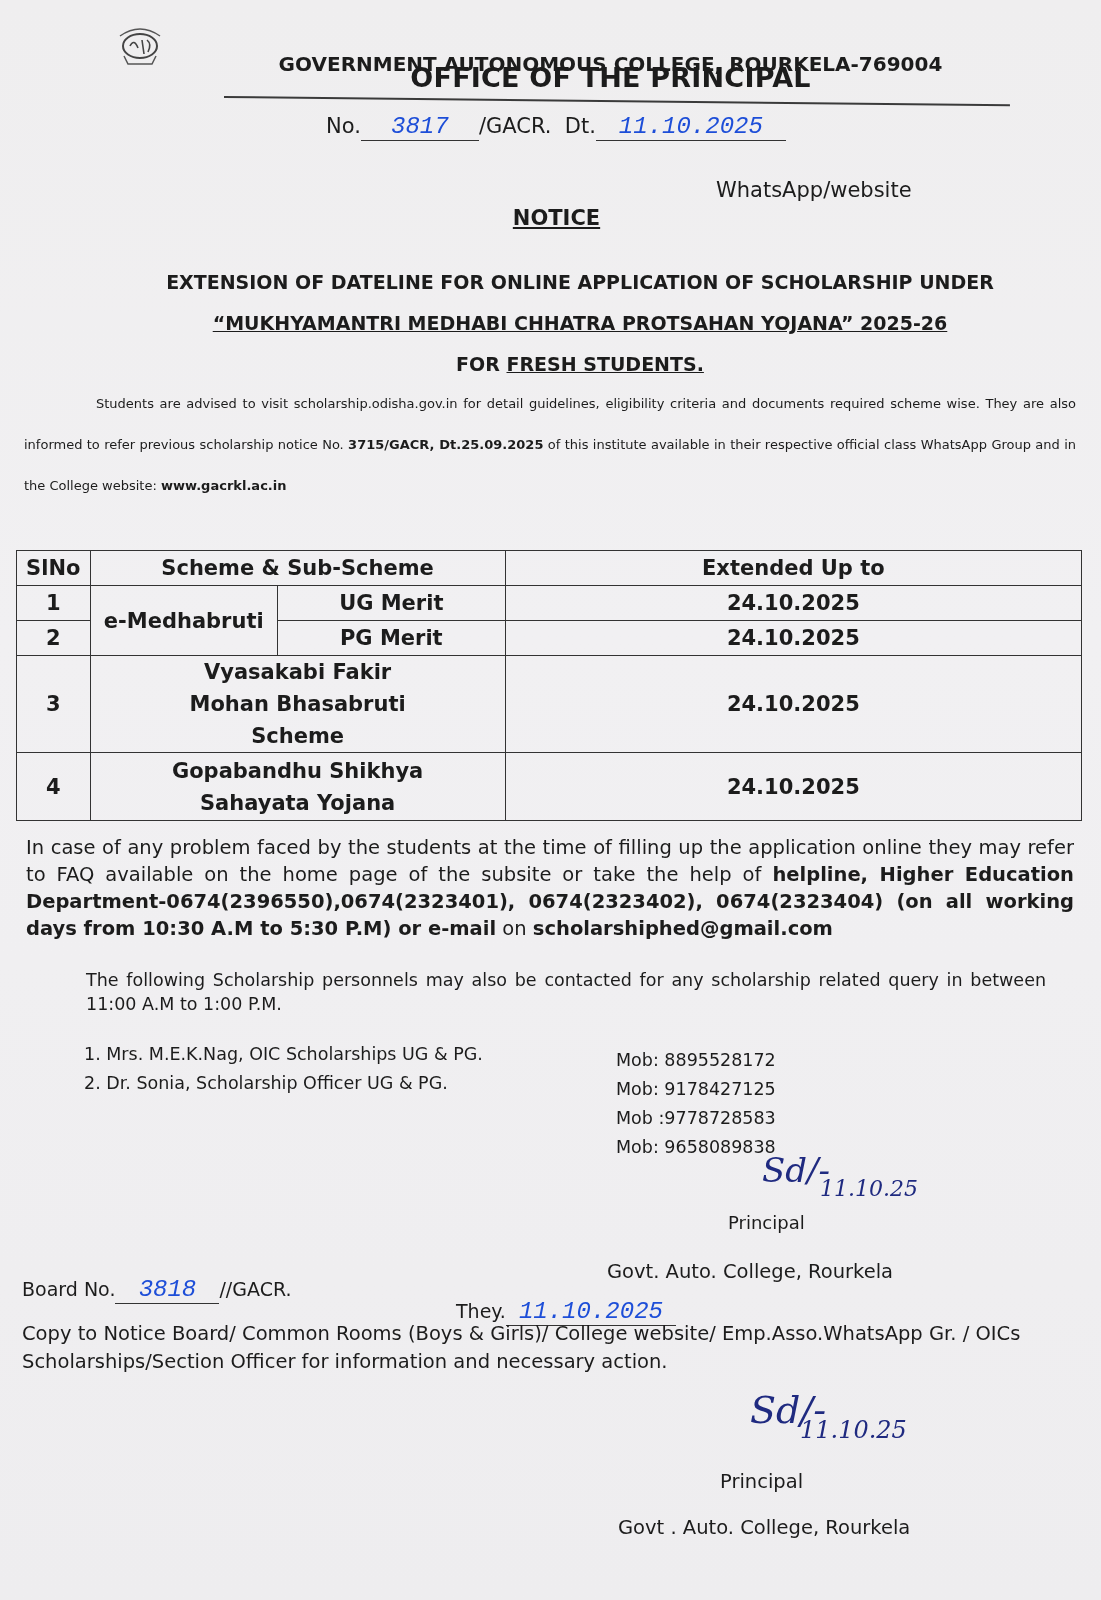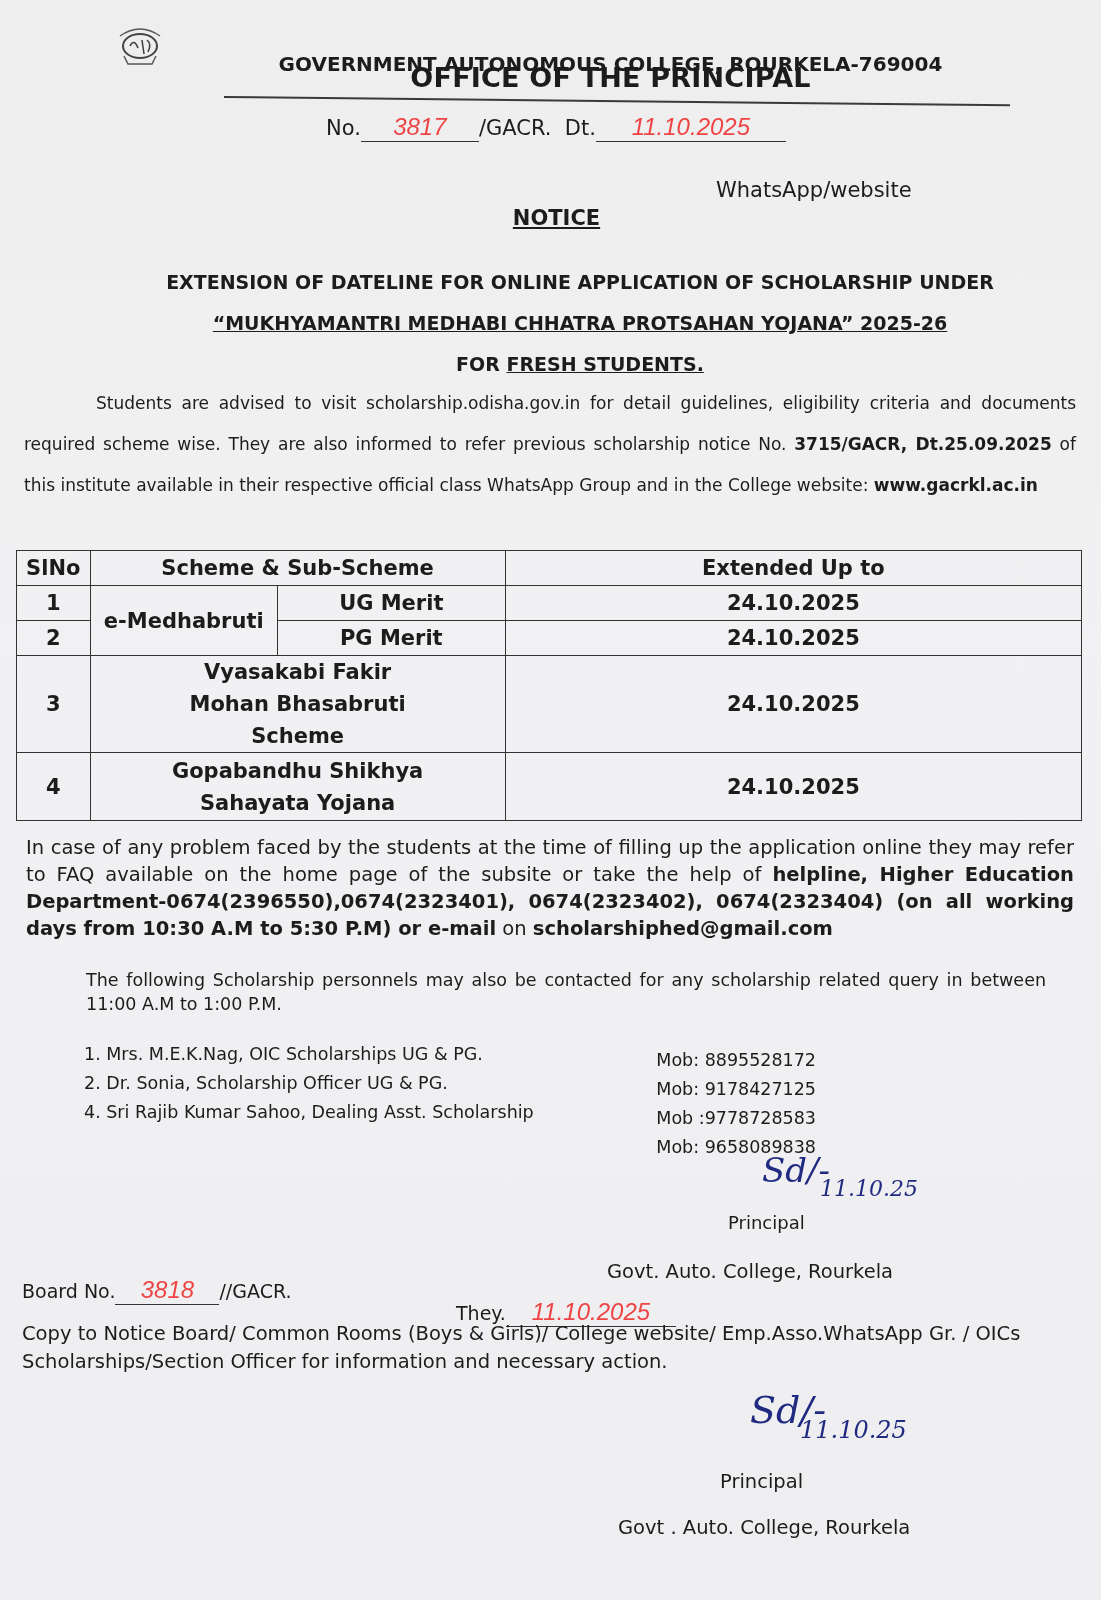--- a/index.html
+++ b/index.html
@@ -10,38 +10,38 @@
     color: #1c1c1c;
     position: relative;
     overflow: hidden;
   }
   .abs { position: absolute; }
   .logo { left: 114px; top: 18px; width: 52px; height: 52px; }
   .h1 { left: 0; width: 1101px; top: 14px; text-align: center; font-size: 27px; font-weight: bold; letter-spacing: 0.2px; padding-left: 120px; margin-top: 48px; }
   .h2 { left: 0; width: 1101px; top: 52px; text-align: center; font-size: 20px; font-weight: bold; padding-left: 120px; }
   .rule { left: 224px; top: 96px; width: 786px; height: 2px; background: #3a3a3a; transform: rotate(0.6deg); transform-origin: left; }
   .refline { left: 326px; top: 113px; font-size: 21px; }
-  .hand { font-family: Liberation Sans, sans-serif; font-size: 24px; color: #ef4444; font-style: italic; }
+  .hand { font-family: Liberation Mono, monospace; font-size: 24px; color: #1d4ed8; font-style: italic; }
   .uline { display: inline-block; border-bottom: 1.5px solid #333; text-align: center; }
   .whatsapp { left: 716px; top: 178px; font-size: 21px; }
   .notice { left: 0; width: 1101px; text-align: center; top: 206px; font-size: 21px; font-weight: bold; text-decoration: underline; padding-left: 12px; }
   .subject { left: 60px; width: 1040px; text-align: center; font-size: 19px; font-weight: bold; line-height: 41px; }
   .sub1 { top: 262px; }
   .sub2 { top: 303px; }
   .sub3 { top: 344px; }
   .u { text-decoration: underline; }
-  .para { left: 24px; width: 1052px; font-size: 17px; line-height: 41px; text-align: justify; }
+  .para { left: 24px; width: 1052px; font-size: 13px; line-height: 41px; text-align: justify; }
   .para1 { top: 383px; text-indent: 72px; }
   b { font-weight: bold; }
   table.sch { position: absolute; left: 16px; top: 550px; width: 1066px; border-collapse: collapse; font-size: 21px; font-weight: bold; }
   table.sch td { border: 1.5px solid #333; text-align: center; vertical-align: middle; padding: 0 4px; }
   .para2 { left: 26px; top: 834px; width: 1048px; font-size: 19.5px; line-height: 27px; text-align: justify; }
   .para3 { left: 86px; top: 968px; width: 960px; font-size: 17.5px; line-height: 24px; text-align: justify; }
   .persons { left: 84px; top: 1040px; width: 560px; font-size: 17.5px; line-height: 29px; }
-  .mobs { left: 616px; top: 1046px; width: 200px; font-size: 17.5px; line-height: 29px; text-align: right; }
+  .mobs { left: 616px; top: 1046px; width: 200px; font-size: 17.5px; line-height: 29px; }
   .sig { font-family: "DejaVu Serif", serif; font-style: italic; color: #1f2a80; }
   .sig1 { left: 762px; top: 1150px; font-size: 34px; }
   .sig1d { left: 820px; top: 1176px; font-size: 22px; }
   .principal1 { left: 728px; top: 1212px; font-size: 18px; }
   .college1 { left: 607px; top: 1260px; font-size: 19.5px; }
   .memo { left: 22px; top: 1276px; font-size: 19px; }
   .memodate { left: 456px; top: 1298px; font-size: 19px; }
   .copy { left: 22px; top: 1320px; width: 1000px; font-size: 19.5px; line-height: 28px; }
   .sig2 { left: 750px; top: 1388px; font-size: 38px; }
   .sig2d { left: 800px; top: 1416px; font-size: 24px; }
@@ -106,21 +106,20 @@
 </tbody>
   </table>
 
 <div class="abs para2"><span>In case of any problem faced by the students at the time of filling up the application online they may refer to FAQ available on the home page of the subsite or take the help of </span><b>helpline, Higher Education Department-0674(2396550),0674(2323401), 0674(2323402), 0674(2323404) (on all working days from 10:30 A.M to 5:30 P.M) or e-mail</b><span> on </span><b>scholarshiphed@gmail.com</b></div>
 
 <div class="abs para3">The following Scholarship personnels may also be contacted for any scholarship related query in between 11:00 A.M to 1:00 P.M.</div>
 
 <div class="abs persons">
   <div>1. Mrs. M.E.K.Nag, OIC Scholarships UG &amp; PG.</div>
   <div>2. Dr. Sonia, Scholarship Officer UG &amp; PG.</div>
-  <div>4. Sri Rajib Kumar Sahoo, Dealing Asst. Scholarship</div>
 </div>
 <div class="abs mobs">
   <div>Mob: 8895528172</div>
   <div>Mob: 9178427125</div>
   <div>Mob :9778728583</div>
   <div>Mob: 9658089838</div>
 </div>
 
 <div class="abs sig sig1">Sd/-</div>
 <div class="abs sig sig1d">11.10.25</div>

